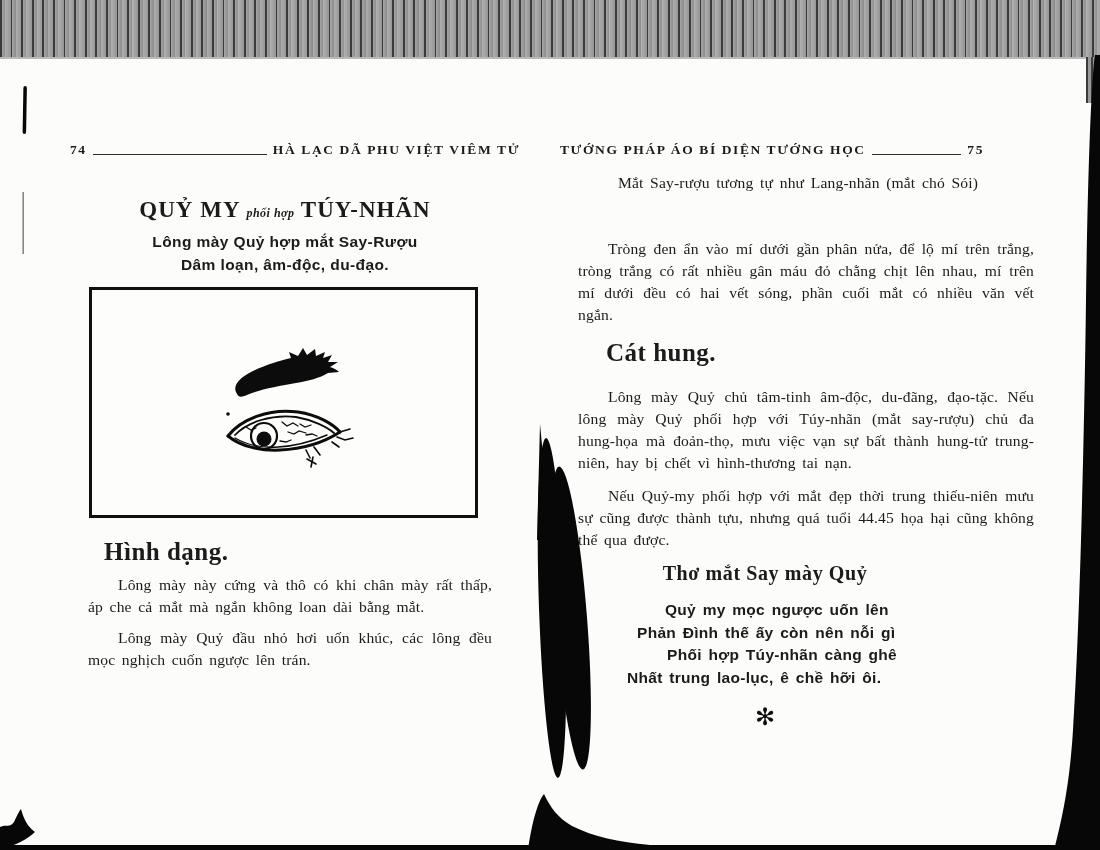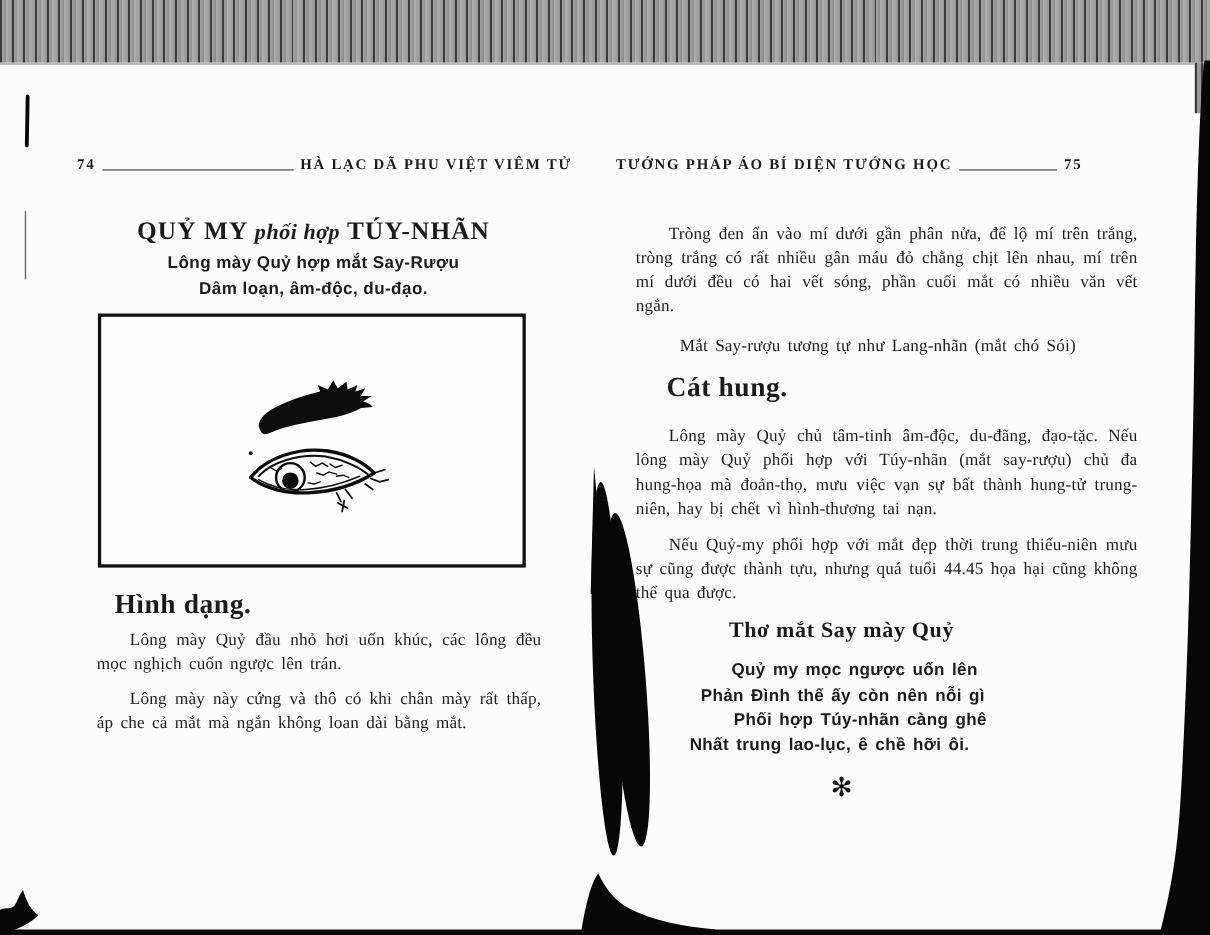--- a/index.html
+++ b/index.html
@@ -33,21 +33,21 @@
     font-size:13.5px;font-weight:bold;letter-spacing:1.6px;white-space:nowrap;
   }
   .runhead .rule{flex:1 1 auto;border-bottom:1.6px solid #2e2e2e;margin:0 6px 3px 6px;min-width:30px;}
   .page-right .runhead{margin-right:70px;}
   
   .main-title{
     margin-top:38px;text-align:center;transform:translateX(-10px);
     font-weight:bold;font-size:23px;line-height:28px;letter-spacing:1px;white-space:nowrap;
   }
   .main-title .connector{
-    font-size:20px;font-weight:bold;font-style:italic;letter-spacing:0.5px;margin-top:18px;
+    font-size:12px;font-weight:bold;font-style:italic;letter-spacing:0.5px;margin-top:18px;
   }
   .subtitle{
     margin-top:3px;text-align:center;transform:translateX(-10px);
     font-family:"Liberation Sans", sans-serif;
     font-weight:bold;font-size:15.5px;line-height:23px;letter-spacing:0.4px;
   }
   .subtitle + .subtitle{margin-top:0;}
   .figure-box{
     margin:11px 0 0 19px;width:383px;height:225px;
     border:3px solid #101010;background:#fdfdfb;position:relative;
@@ -154,33 +154,33 @@
         <path d="M 240 152 l 7 5"></path>
         <path d="M 214 160 l 4 8"></path>
         <path d="M 222 157 l 6 8"></path>
         <path d="M 215 169 l 9 5"></path>
         <path d="M 221 167 l -2 10"></path>
       </g>
     </svg>
   </div>
 
   <div class="sec-heading">Hình dạng.</div>
+  <p class="body-par par-tight">Lông mày này cứng và thô có khi chân mày rất thấp, áp che cả mắt mà ngắn không loan dài bằng mắt.</p>
   <p class="body-par">Lông mày Quỷ đầu nhỏ hơi uốn khúc, các lông đều mọc nghịch cuốn ngược lên trán.</p>
-  <p class="body-par par-tight">Lông mày này cứng và thô có khi chân mày rất thấp, áp che cả mắt mà ngắn không loan dài bằng mắt.</p>
 </div>
 
 <div class="page-col page-right">
   <div class="runhead">
     <span>TƯỚNG PHÁP ÁO BÍ DIỆN TƯỚNG HỌC</span>
     <span class="rule"></span>
     <span>75</span>
   </div>
 
+  <p class="body-par p2">Mắt Say-rượu tương tự như Lang-nhãn (mắt chó Sói)</p>
   <p class="body-par p1">Tròng đen ẩn vào mí dưới gần phân nửa, để lộ mí trên trắng, tròng trắng có rất nhiều gân máu đỏ chằng chịt lên nhau, mí trên mí dưới đều có hai vết sóng, phần cuối mắt có nhiều văn vết ngắn.</p>
-  <p class="body-par p2">Mắt Say-rượu tương tự như Lang-nhãn (mắt chó Sói)</p>
   <div class="sec-heading">Cát hung.</div>
   <p class="body-par p3">Lông mày Quỷ chủ tâm-tinh âm-độc, du-đãng, đạo-tặc. Nếu lông mày Quỷ phối hợp với Túy-nhãn (mắt say-rượu) chủ đa hung-họa mà đoản-thọ, mưu việc vạn sự bất thành hung-tử trung-niên, hay bị chết vì hình-thương tai nạn.</p>
   <p class="body-par p4">Nếu Quỷ-my phối hợp với mắt đẹp thời trung thiếu-niên mưu sự cũng được thành tựu, nhưng quá tuổi 44.45 họa hại cũng không thể qua được.</p>
 
   <div class="poem-heading">Thơ mắt Say mày Quỷ</div>
   <div class="poem">
     <div class="poem-line">Quỷ my mọc ngược uốn lên</div>
     <div class="poem-line">Phản Đình thế ấy còn nên nỗi gì</div>
     <div class="poem-line">Phối hợp Túy-nhãn càng ghê</div>
     <div class="poem-line">Nhất trung lao-lục, ê chề hỡi ôi.</div>

